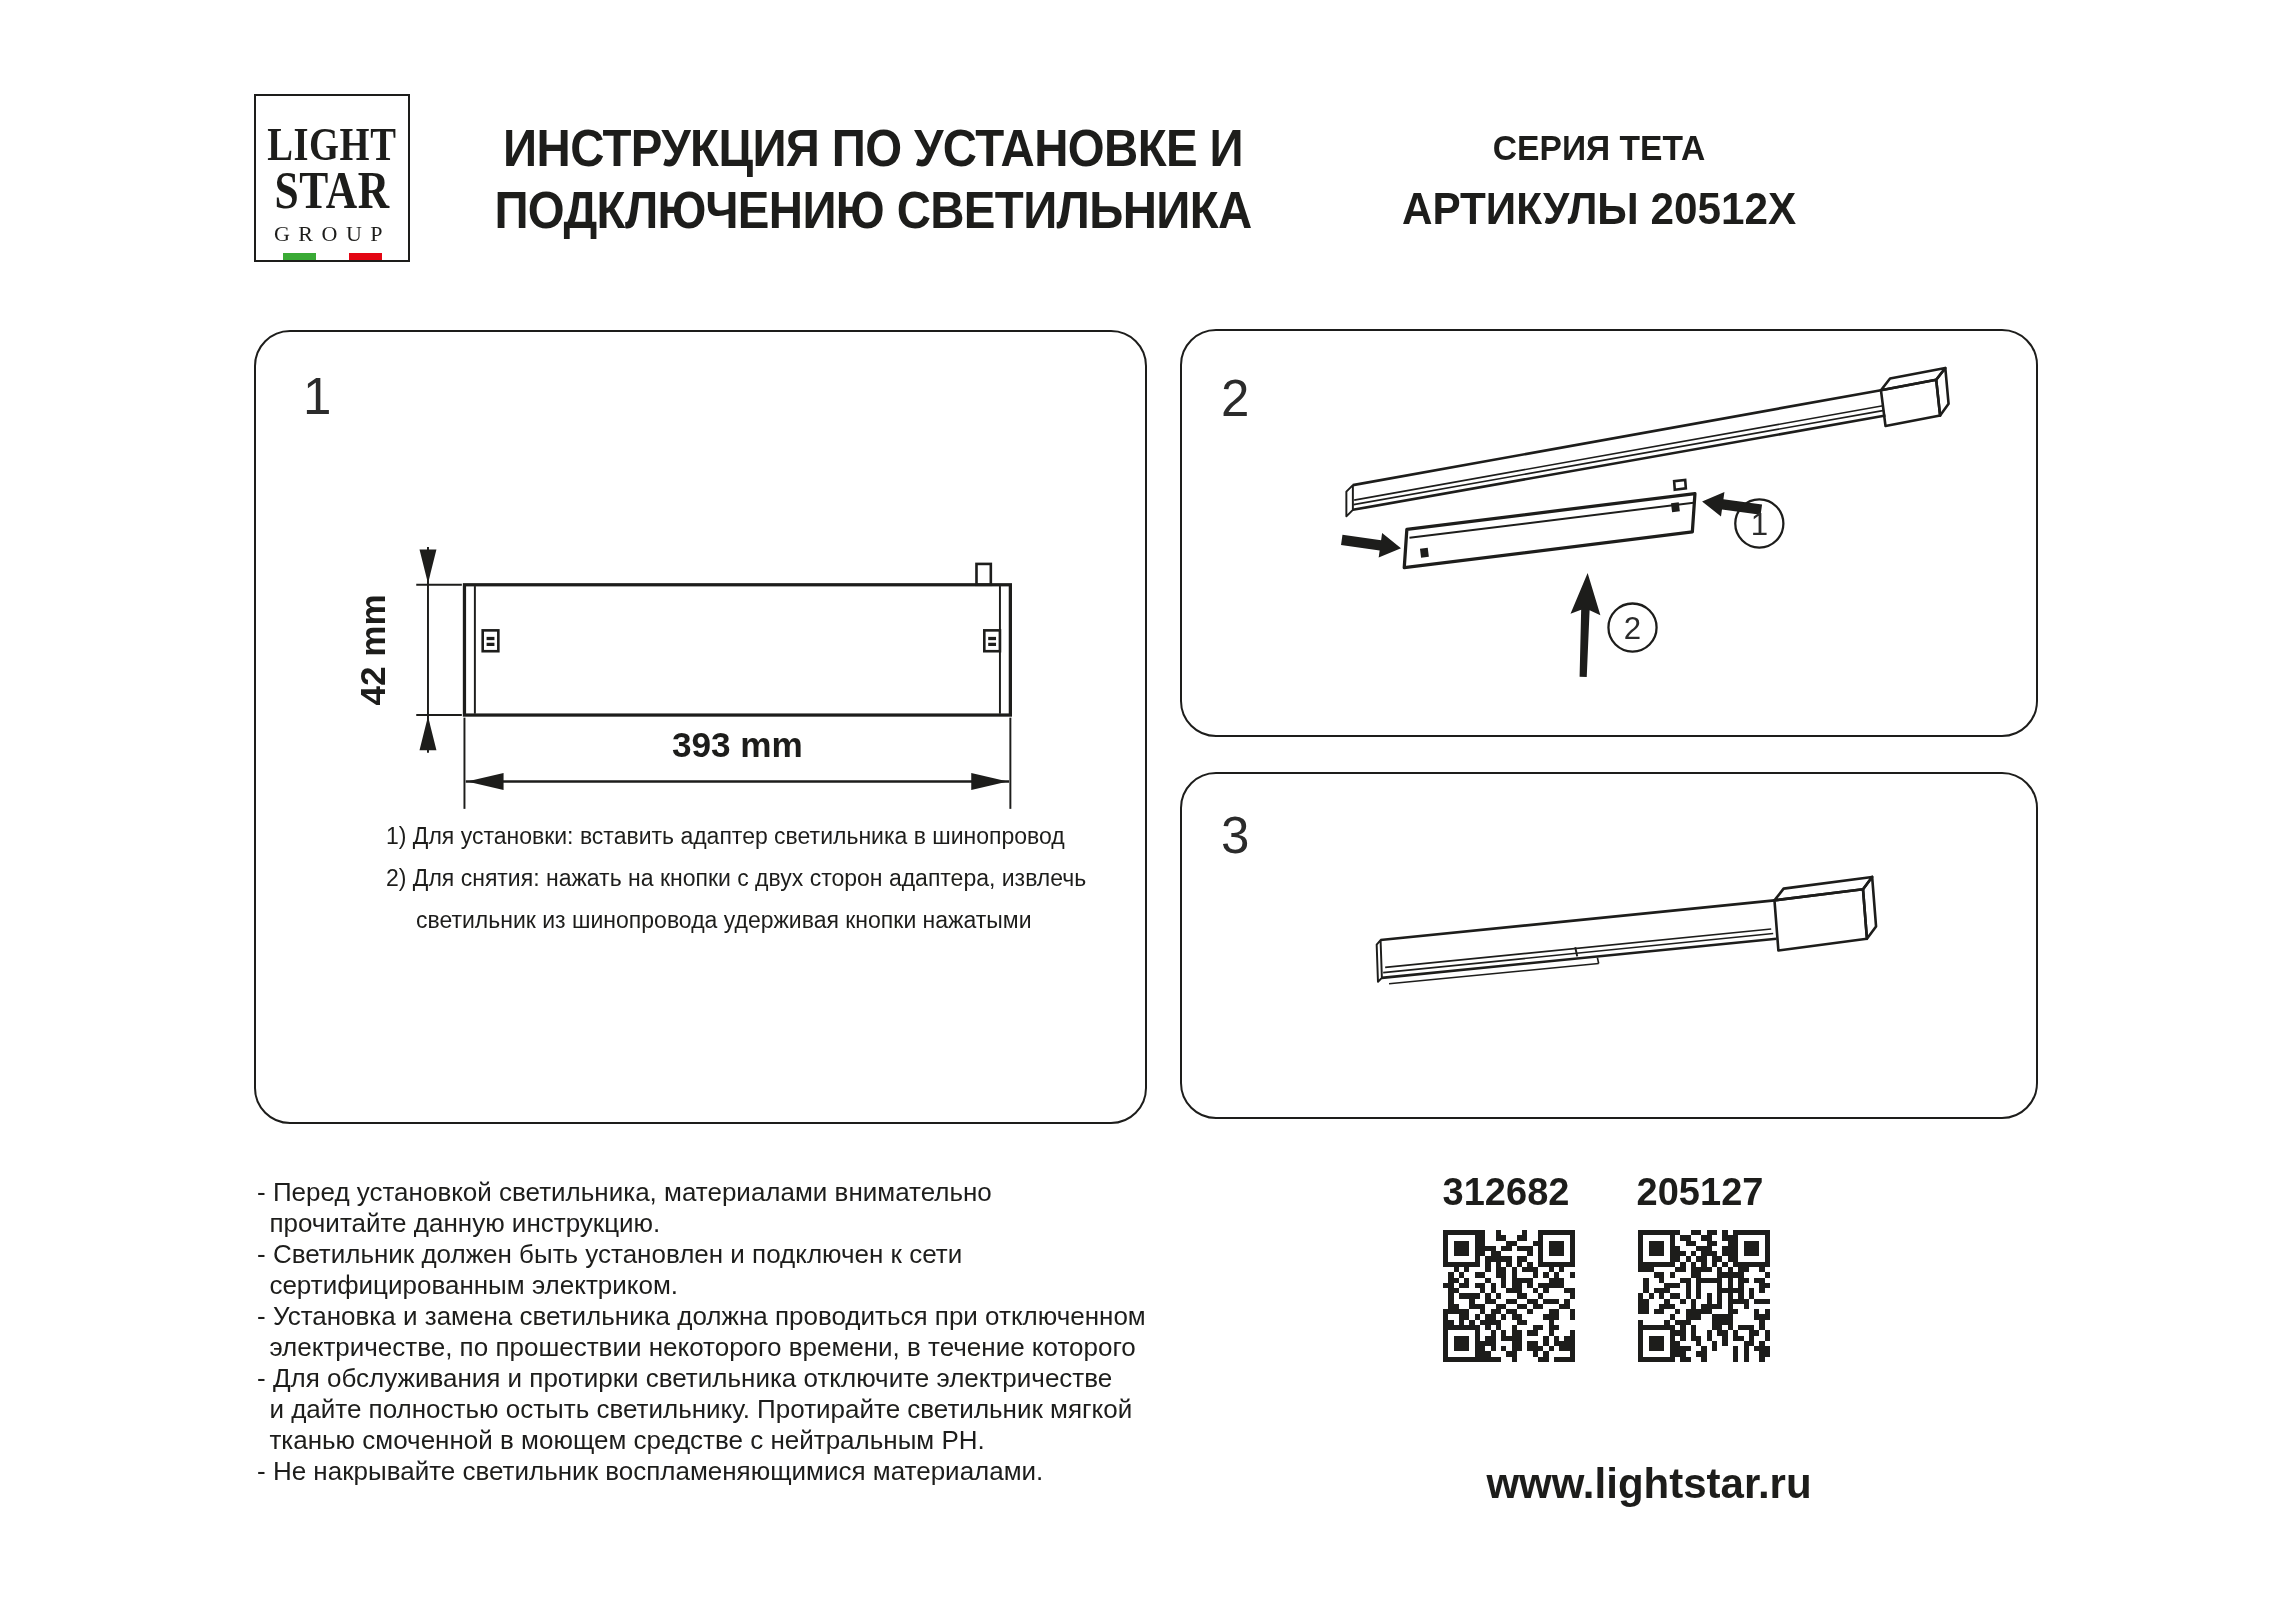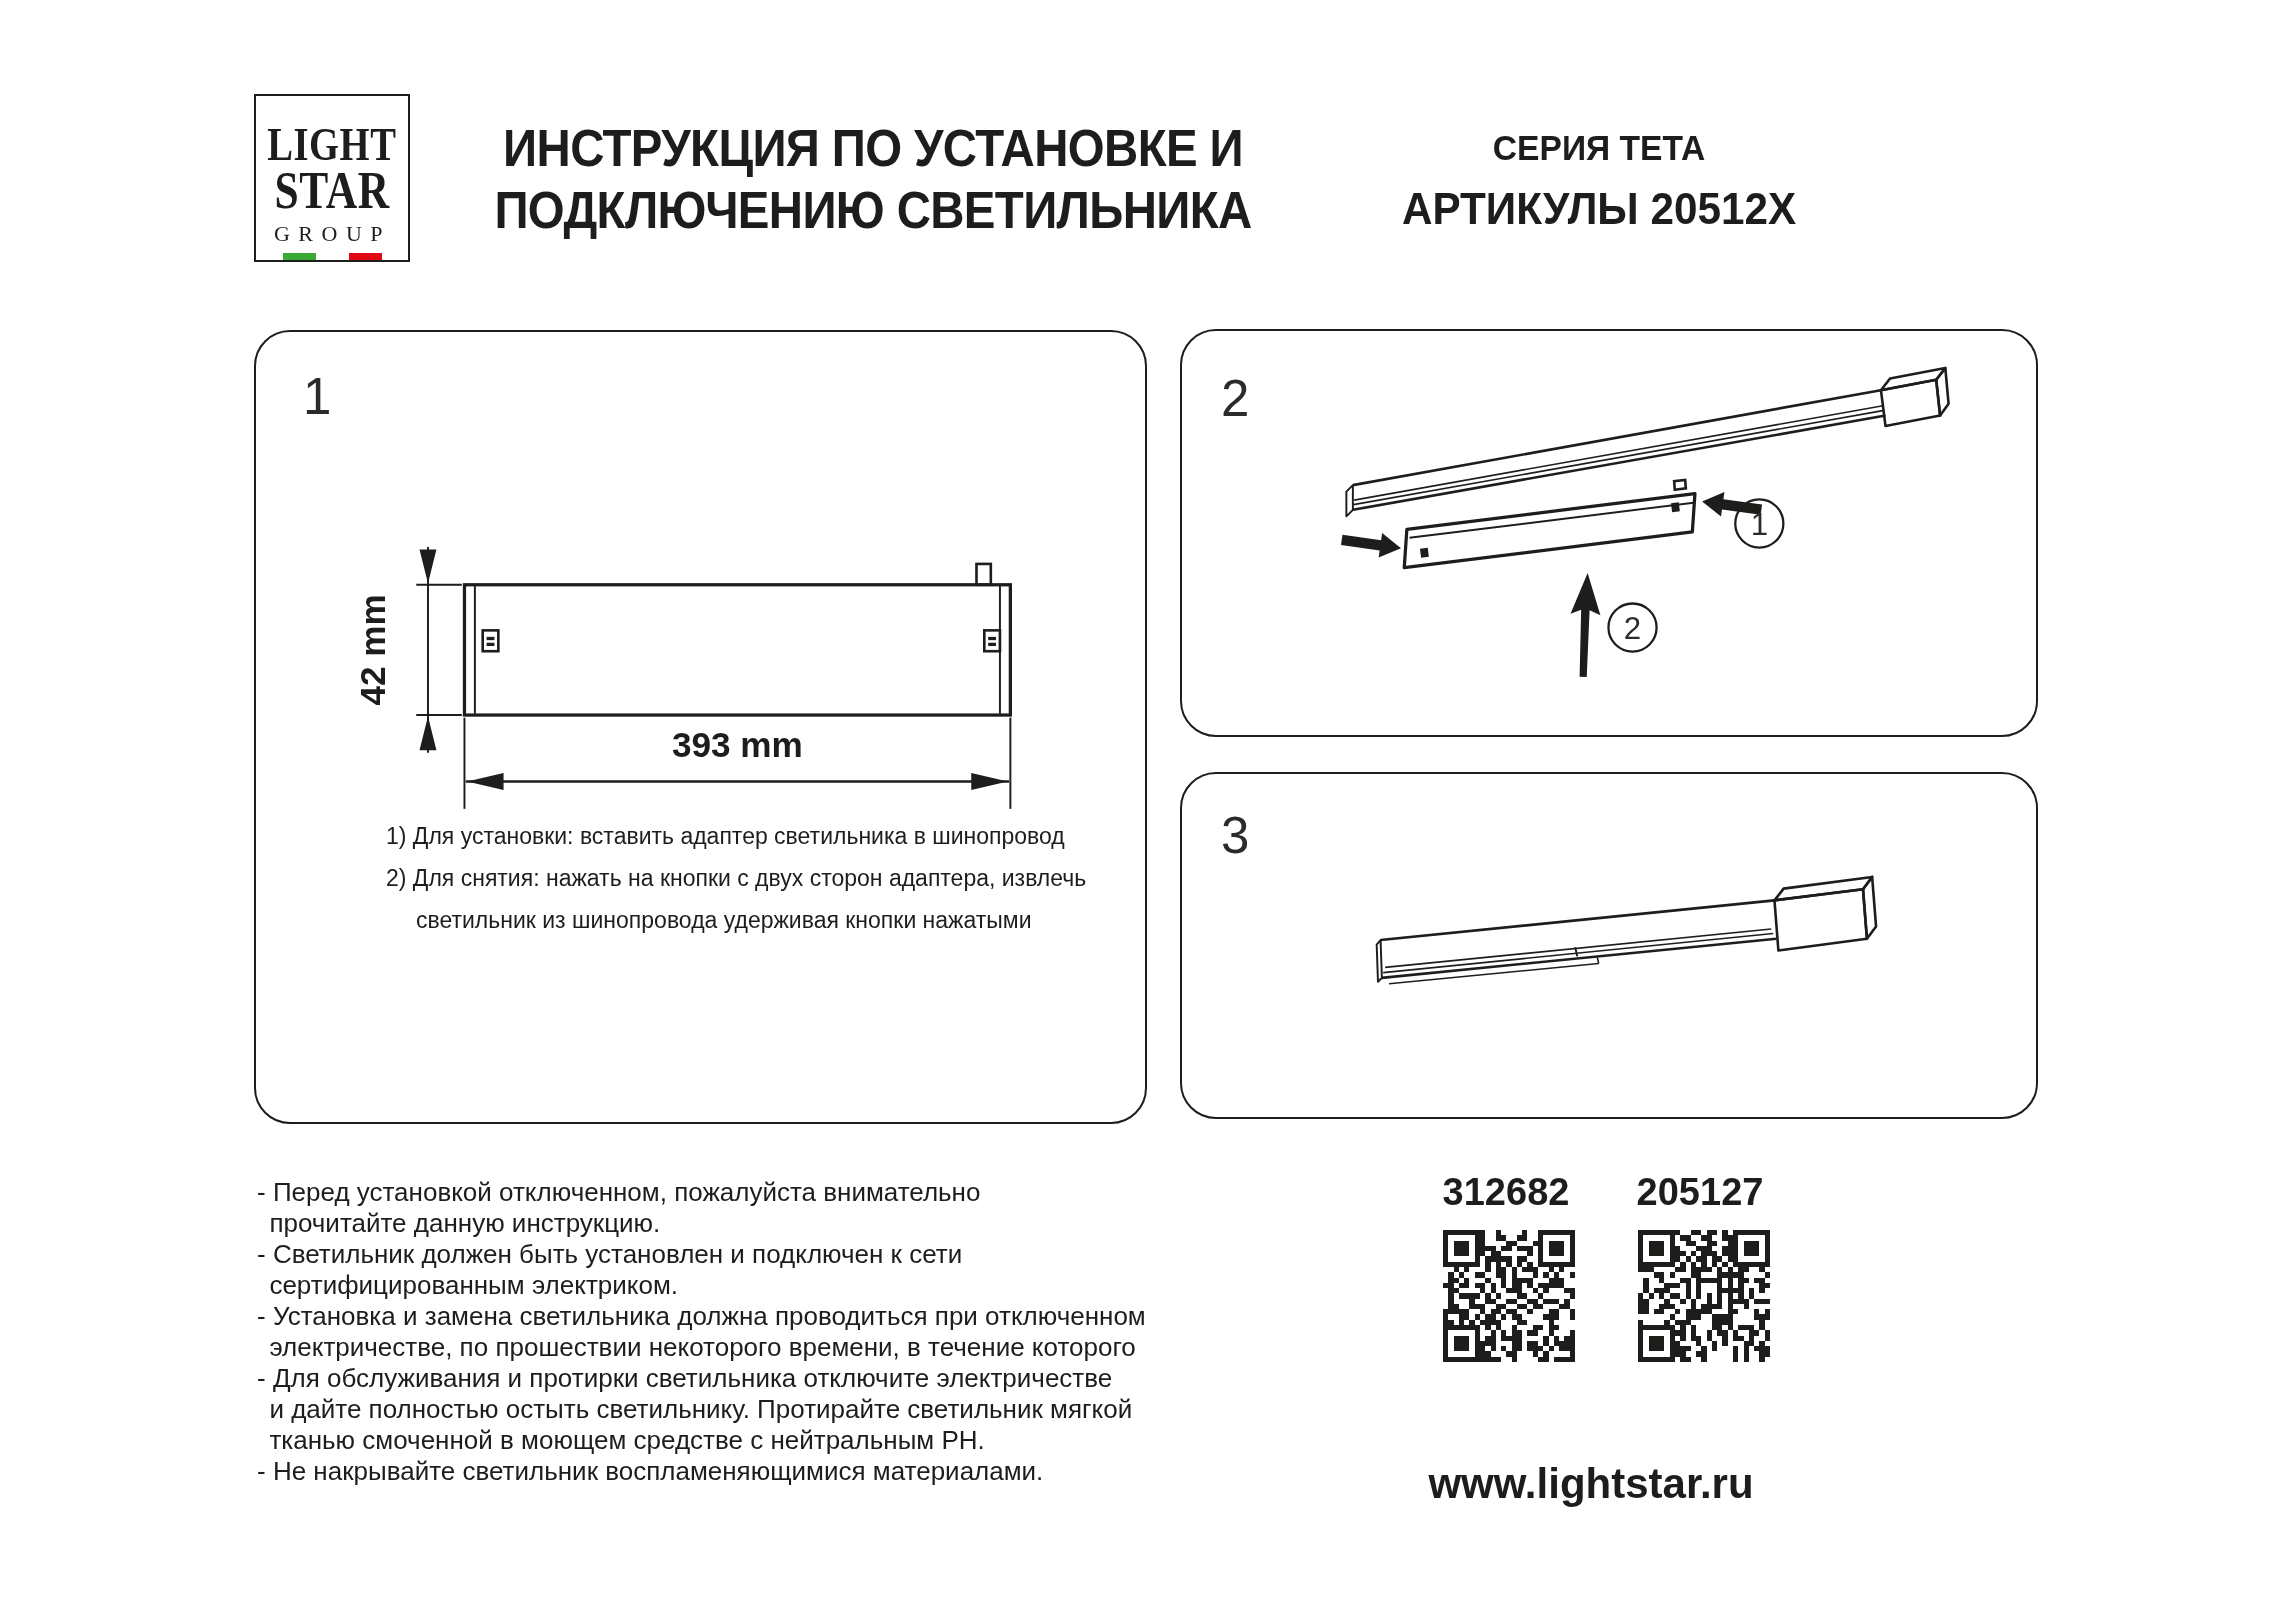--- a/index.html
+++ b/index.html
@@ -35,21 +35,21 @@
   .dimtext{font-family:"Liberation Sans",sans-serif;font-weight:700;font-size:54px;fill:#1d1d1b;}
   .circnum{font-family:"Liberation Sans",sans-serif;font-weight:400;font-size:48px;fill:#2b2b2b;}
   .caption{font-size:23px;line-height:42px;color:#1d1d1b;}
   .caption .cont{padding-left:30px;}
   
   .warnings{left:257px;top:1177px;width:912px;font-size:26px;line-height:31px;}
   .warnings .cont{padding-left:12.4px;}
   
   .art-label{top:1171px;font-size:38px;font-weight:700;transform:translateX(-50%);}
   .qr{top:1230px;}
-  .website{left:1591px;top:1460px;font-size:42px;font-weight:700;transform:translateX(-50%);}
+  .website{left:1649px;top:1460px;font-size:42px;font-weight:700;transform:translateX(-50%);}
 </style>
 </head>
 <body>
 
 <div class="abs logo-box">
   <div class="logo-word logo-l1">LIGHT</div>
   <div class="logo-word logo-l2">STAR</div>
   <div class="logo-group">GROUP</div>
   <div class="logo-flag">
     <div style="background:#3aaa35;"></div>
@@ -178,21 +178,21 @@
       <path class="ink" d="M640,291 l-2,-9" stroke-width="2.5"></path>
 
       <path class="ink" d="M910,194 L1046,177 L1052,253 L916,271 Z" stroke-width="4"></path>
       <path class="ink" d="M910,194 L924,176 L1060,158 L1046,177 Z" stroke-width="4"></path>
       <path class="ink" d="M1046,177 L1060,158 L1066,234 L1052,253 Z" stroke-width="4"></path>
     </g>
   </svg>
 </div>
 
 <div class="abs warnings">
-  <div>- Перед установкой отключенном, пожалуйста внимательно</div>
+  <div>- Перед установкой светильника, материалами внимательно</div>
   <div class="cont">прочитайте данную инструкцию.</div>
   <div>- Светильник должен быть установлен и подключен к сети</div>
   <div class="cont">сертифицированным электриком.</div>
   <div>- Установка и замена светильника должна проводиться при отключенном</div>
   <div class="cont">электричестве, по прошествии некоторого времени, в течение которого</div>
   <div>- Для обслуживания и протирки светильника отключите электричестве</div>
   <div class="cont">и дайте полностью остыть светильнику. Протирайте светильник мягкой</div>
   <div class="cont">тканью смоченной в моющем средстве с нейтральным PH.</div>
   <div>- Не накрывайте светильник воспламеняющимися материалами.</div>
 </div>

